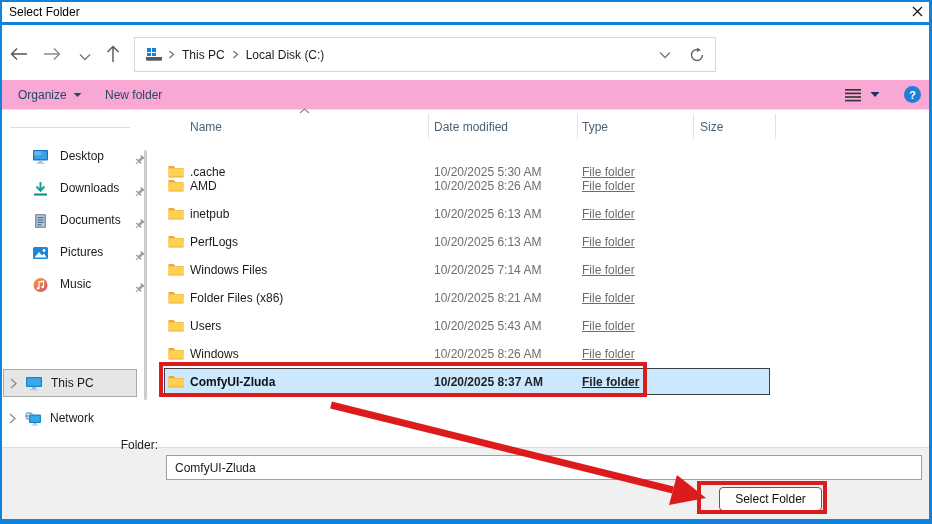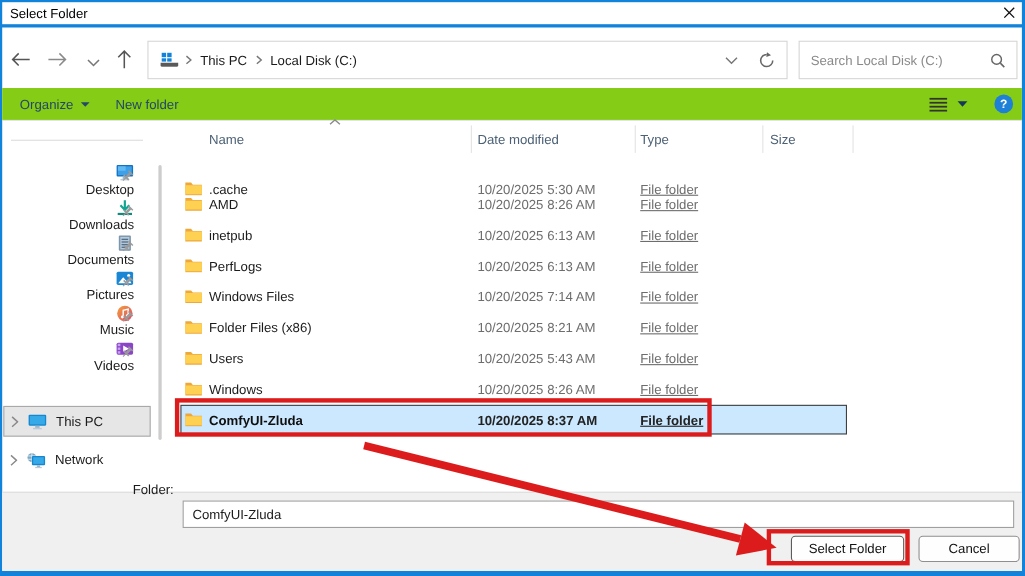--- a/index.html
+++ b/index.html
@@ -22,28 +22,28 @@
   .addr-right { position:absolute; display:flex; align-items:center; }
   .searchbox { position:absolute; left:726px; top:37px; width:199px; height:35px;
     border:1px solid #d6d6d6; background:#fff; }
   .searchbox input { position:absolute; left:10px; top:1px; width:160px; height:31px; border:none; outline:none;
     font-family:"Liberation Sans",sans-serif; font-size:12px; color:#444; }
   .searchbox input::placeholder { color:#8a8a8a; }
   .search-ico { position:absolute; right:10px; top:10px; }
 
   
   .toolbar { position:absolute; left:2px; right:3px; top:80px; height:30px;
-    background:#84cc16; border-bottom:1px solid #e2e4e8; }
+    background:#f9a8d4; border-bottom:1px solid #e2e4e8; }
   .tb-item { position:absolute; top:0; height:29px; display:flex; align-items:center;
     color:#25476a; cursor:pointer; }
   .tb-right { position:absolute; top:0; height:29px; display:flex; align-items:center; }
 
   
   .side-topline { position:absolute; left:10px; top:127px; width:120px; height:1px; background:#dcdcdc; }
-  .side-item { position:absolute; left:8px; width:114px; height:24px; display:flex; align-items:flex-end; cursor:pointer;flex-direction:column; }
+  .side-item { position:absolute; left:32px; width:114px; height:24px; display:flex; align-items:flex-start; cursor:pointer; }
   .side-item .lbl { margin-left:11px; }
   .side-item .pin { position:absolute; right:0; top:5px; }
   .side-scroll { position:absolute; left:144px; top:150px; width:3px; height:250px; background:#cdcdcd; border-radius:2px; }
   .tree-row { position:absolute; left:3px; width:134px; height:28px; display:flex; align-items:center; cursor:pointer; }
   .tree-row.sel { background:#e6e6e6; border:1px solid #a9a9a9; }
   .tree-row .chev { margin-left:6px; }
   .tree-row .ticon { margin-left:8px; }
   .tree-row .lbl { margin-left:8px; }
 
   
@@ -162,29 +162,20 @@
         </svg>
     </span>
     <span class="addr-right" style="right:10px;top:9px">
       <svg width="16" height="16" viewBox="0 0 16 16">
         <path d="M13.5 8 A5.5 5.5 0 1 1 8 2.5" stroke="#666" stroke-width="1.4" fill="none"></path>
         <path d="M8 0.5 L12 2.6 L8 4.9 Z" fill="#666" transform="rotate(8 8 2.5)"></path>
       </svg>
     </span>
   </div>
 
-  <div class="searchbox">
-    <input type="text" placeholder="Search Local Disk (C:)" style="">
-    <span class="search-ico">
-      <svg width="14" height="14" viewBox="0 0 14 14">
-        <circle cx="6" cy="6" r="4.4" stroke="#666" stroke-width="1.3" fill="none"></circle>
-        <path d="M9.4 9.4 L13 13" stroke="#666" stroke-width="1.4"></path>
-      </svg>
-    </span>
-  </div>
 
   <div class="toolbar">
     <div class="tb-item" style="left:16px">
       <span>Organize</span>
       <span style="margin-left:6px">
         <svg width="9" height="6" viewBox="0 0 9 6">
             <path d="M0.5 1 L4.5 5 L8.5 1 Z" fill="#25476a"></path>
           </svg>
       </span>
     </div>
@@ -324,42 +315,20 @@
           <g transform="rotate(45 8 8)" fill="#9a9a9a">
             <rect x="4.6" y="1.5" width="6.8" height="1.6"></rect>
             <rect x="6.5" y="2.6" width="3" height="6"></rect>
             <rect x="4" y="8.4" width="8" height="1.8"></rect>
             <rect x="7.4" y="10.2" width="1.2" height="4.2"></rect>
           </g>
         </svg>
     </span>
   </div>
 
-  <div class="side-item" style="top:309px">
-    <span>
-      <svg width="17" height="16" viewBox="0 0 17 16">
-        <rect x="1" y="2.5" width="15" height="11" rx="1.5" fill="#8b46c8"></rect>
-        <rect x="2" y="3.5" width="2.4" height="2.2" fill="#c9a3ee"></rect>
-          <rect x="2" y="6.9" width="2.4" height="2.2" fill="#c9a3ee"></rect>
-          <rect x="2" y="10.3" width="2.4" height="2.2" fill="#c9a3ee"></rect>
-        <path d="M7 5.2 L12.2 8 L7 10.8 Z" fill="#fff"></path>
-      </svg>
-    </span>
-    <span class="lbl">Videos</span>
-    <span class="pin">
-      <svg width="13" height="13" viewBox="0 0 16 16">
-          <g transform="rotate(45 8 8)" fill="#9a9a9a">
-            <rect x="4.6" y="1.5" width="6.8" height="1.6"></rect>
-            <rect x="6.5" y="2.6" width="3" height="6"></rect>
-            <rect x="4" y="8.4" width="8" height="1.8"></rect>
-            <rect x="7.4" y="10.2" width="1.2" height="4.2"></rect>
-          </g>
-        </svg>
-    </span>
-  </div>
 
   <div class="side-scroll"></div>
 
   <div class="tree-row sel" style="top:369px">
     <span class="chev">
       <svg width="7" height="11" viewBox="0 0 7 11">
           <path d="M1 1 L6 5.5 L1 10" stroke="#8a8a8a" stroke-width="1.3" fill="none"></path>
         </svg>
     </span>
     <span class="ticon">
@@ -506,23 +475,20 @@
     <span class="cell c-date">10/20/2025 8:37 AM</span>
     <span class="cell c-type">File folder</span>
   </div>
 
   <div class="footer"></div>
   <div class="folder-label">Folder:</div>
   <input class="folder-input" type="text" value="ComfyUI-Zluda" style="">
   <div class="btn btn-select">
     <span>Select Folder</span>
   </div>
-  <div class="btn btn-cancel">
-    <span>Cancel</span>
-  </div>
 
   <div class="anno-box anno-row"></div>
   <div class="anno-box anno-btn"></div>
   <svg class="overlay" width="932" height="524">
     <line x1="331" y1="405" x2="673" y2="490" stroke="#dc1c1c" stroke-width="7"></line>
     <polygon points="706,498 669,505 677,475" fill="#dc1c1c"></polygon>
   </svg>
 
 </div>
 

